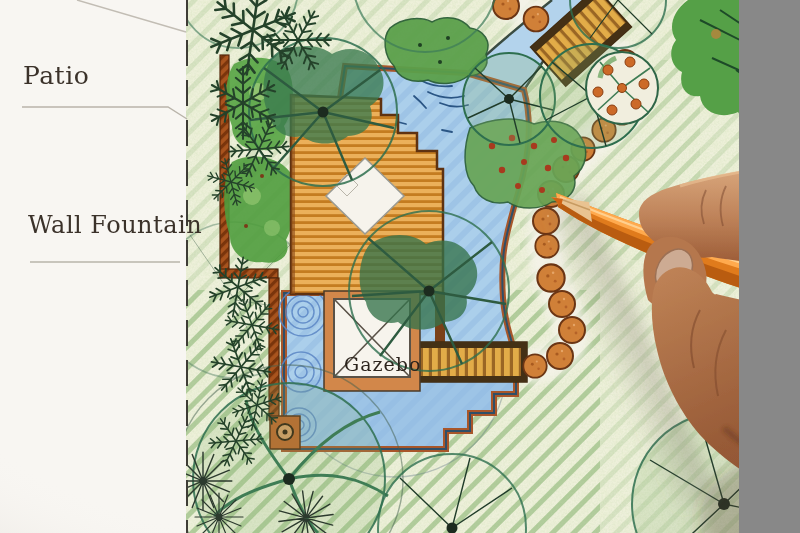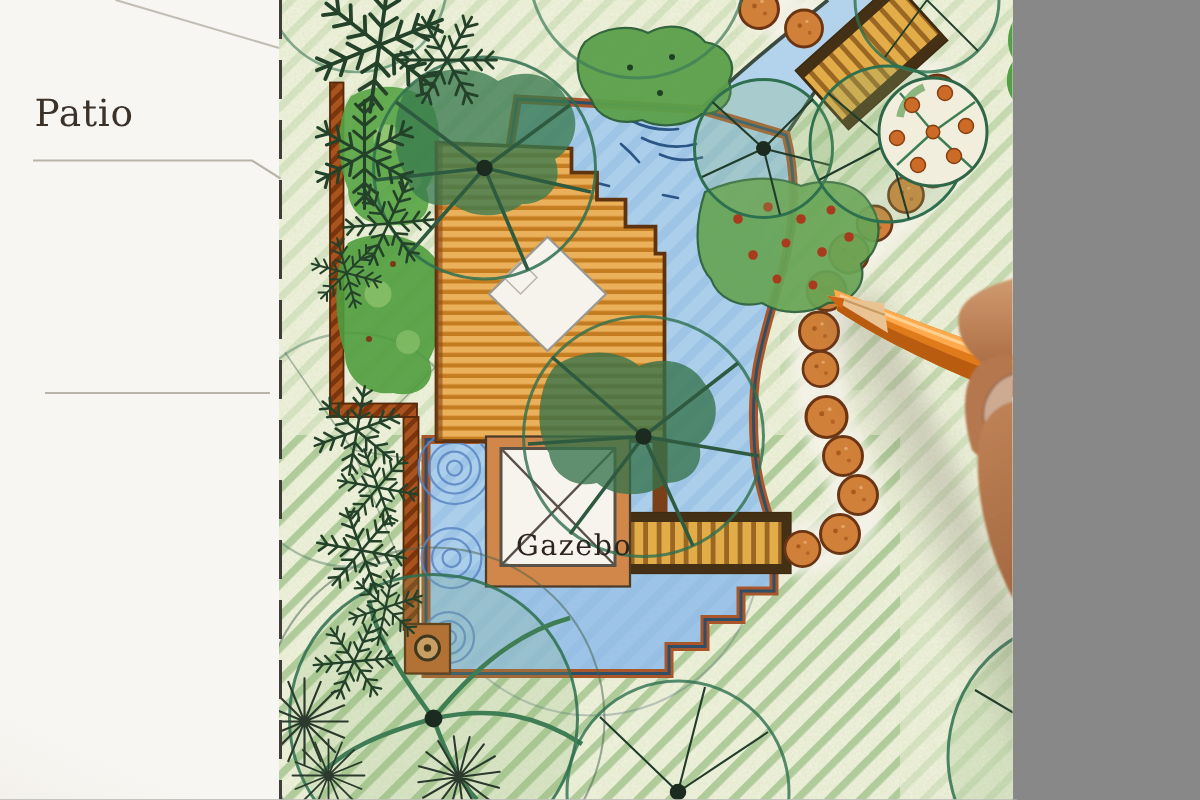--- a/index.html
+++ b/index.html
@@ -1,16 +1,16 @@
 <!DOCTYPE html>
 <html><head>
 <meta charset="utf-8">
 <style>
   html,body{margin:0;padding:0;background:#888;}
-  .scene{position:relative;width:675px;height:533px;overflow:hidden;
+  .scene{position:relative;width:739px;height:533px;overflow:hidden;
          font-family:"DejaVu Serif",serif;background:#f6f4ee;}
   .scene svg{position:absolute;left:0;top:0;}
   .label{position:absolute;color:#3b322a;letter-spacing:.5px;line-height:1;
          font-family:"DejaVu Serif",serif;user-select:none;}
   .label-patio{left:23px;top:63px;font-size:25px;}
   .label-wall-fountain{left:28px;top:213px;font-size:24px;}
   .label-gazebo{left:344px;top:355px;font-size:19px;color:#2c241d;letter-spacing:1px;}
 </style>
 </head>
 <body>
@@ -386,14 +386,15 @@
     <path d="M700,310 q-14,26 -6,58" stroke="rgba(110,60,35,0.45)" stroke-width="2" fill="none"></path>
     <path d="M726,330 q-16,30 -8,66" stroke="rgba(110,60,35,0.4)" stroke-width="2" fill="none"></path>
     <path d="M760,355 q-18,34 -10,74" stroke="rgba(110,60,35,0.35)" stroke-width="2" fill="none"></path>
     <path d="M800,470 C770,462 745,448 724,428" stroke="rgba(90,45,25,0.4)" stroke-width="6" fill="none" filter="url(#b2)"></path>
   </g>
 
   <rect width="800" height="533" fill="url(#vig)"></rect>
 </svg>
 
 <span class="label label-patio">Patio</span>
+<span class="label label-wall-fountain">Wall Fountain</span>
 <span class="label label-gazebo">Gazebo</span>
 </div>
 
 </body></html>

